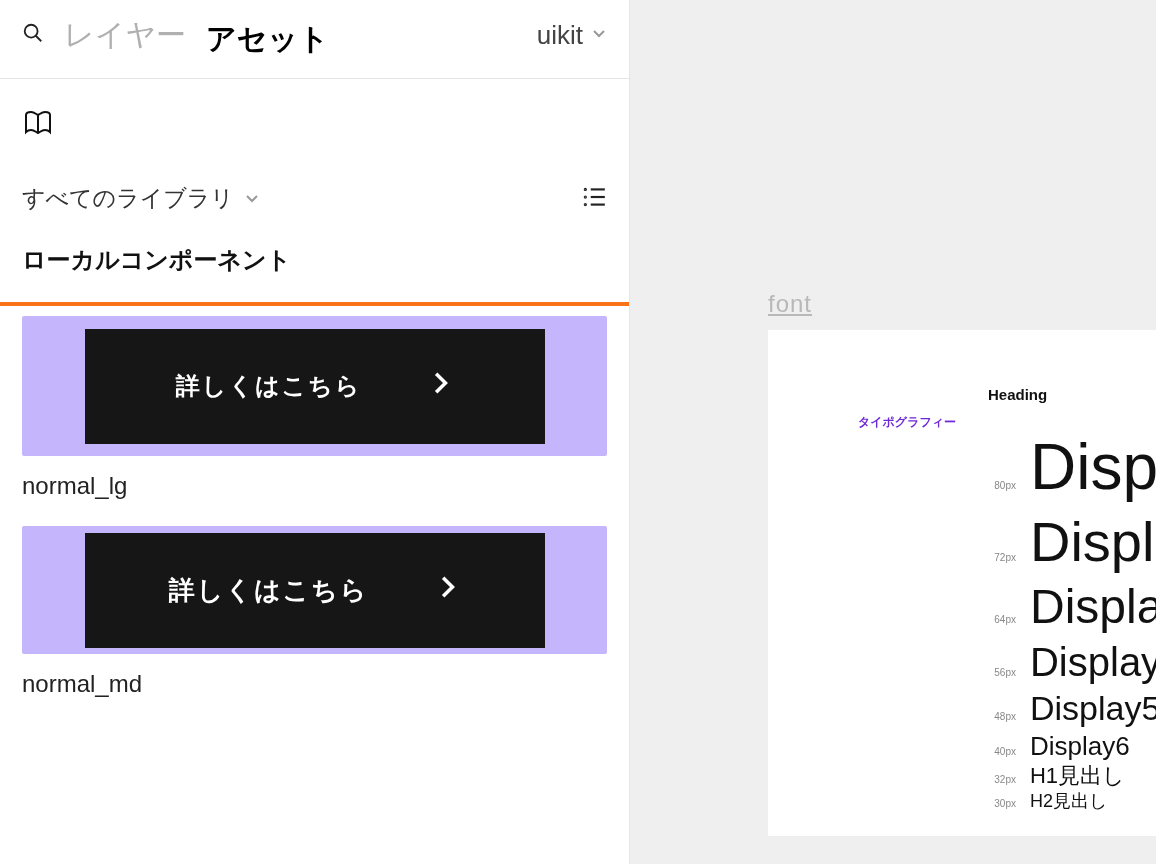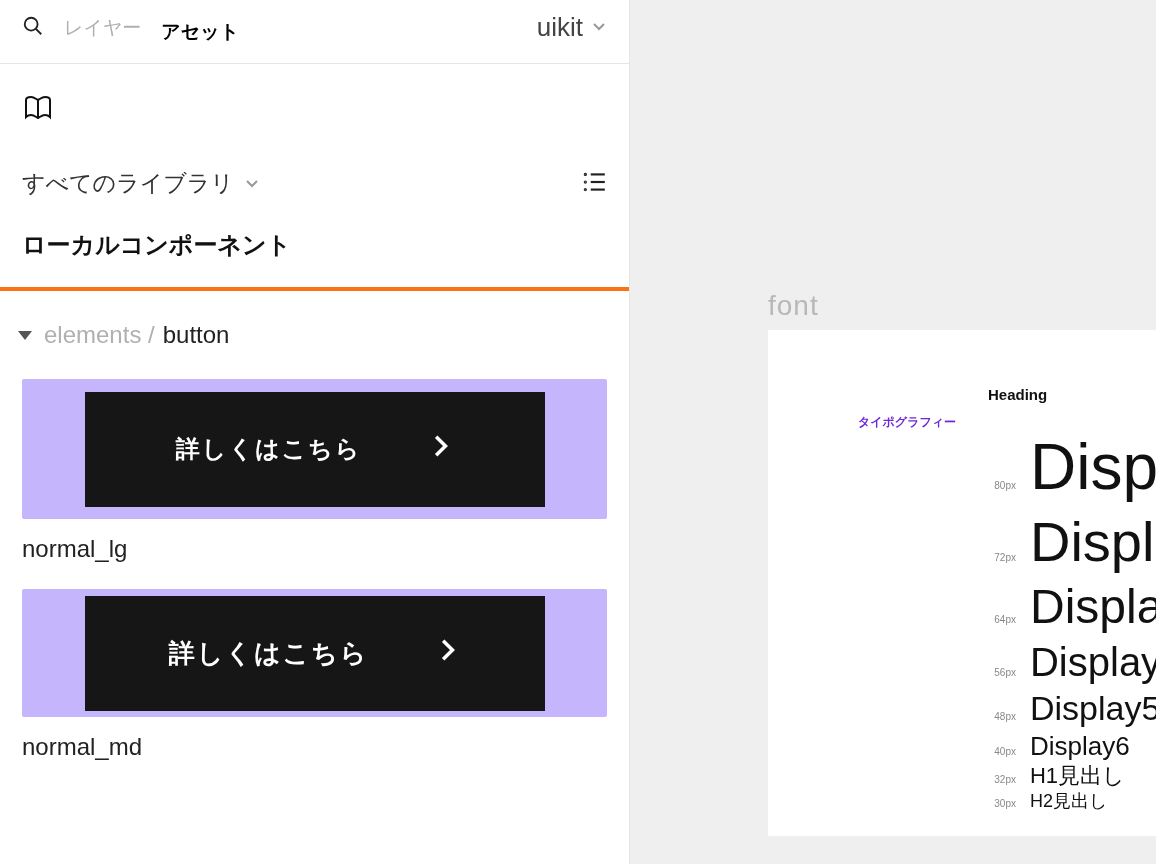--- a/index.html
+++ b/index.html
@@ -26,21 +26,21 @@
     .tab-row {
       display: flex;
       align-items: center;
       padding: 10px 22px 18px 22px;
       gap: 20px;
       border-bottom: 1px solid #e5e5e5;
     }
     .search-icon svg { width: 22px; height: 22px; }
 
     .tab {
-      font-size: 19px;
+      font-size: 30px;
       color: #b0b0b0;
       cursor: pointer;
     }
     .tab.active {
       color: #000000;
       font-weight: 700;
       margin-top: 9px;
     }
 
     .tab-row .spacer { flex: 1; }
@@ -158,23 +158,24 @@
     .canvas {
       flex: 1;
       background: #efefef;
       position: relative;
       overflow: hidden;
     }
     .frame-label {
       position: absolute;
       left: 138px;
       top: 290px;
-      font-size: 28px;
+      font-size: 24px;
       color: #b8b8b8;
       letter-spacing: 1px;
+      text-decoration: underline;
     }
     .frame {
       position: absolute;
       left: 138px;
       top: 330px;
       width: 800px;
       background: #fff;
       padding: 56px 24px 24px 90px;
     }
     .typo-row {
@@ -281,25 +282,20 @@
         <circle cx="4" cy="12" r="0.5" fill="#222"></circle>
           <line x1="9" y1="12" x2="22" y2="12"></line>
         <circle cx="4" cy="19" r="0.5" fill="#222"></circle>
           <line x1="9" y1="19" x2="22" y2="19"></line>
       </svg>
     </span>
   </div>
 
   <div class="section-header">ローカルコンポーネント</div>
 
-  <div class="tree-row">
-    <span class="tri-down"></span>
-    <span class="tree-path-grey">elements / </span>
-    <span class="tree-path-dark">button</span>
-  </div>
 
   <div class="component-list">
 
     <div class="component-item">
       <div class="thumbnail">
         <div class="black-button lg">
           <span class="black-button-label">詳しくはこちら</span>
           <span class="chevron-right">
             <svg viewBox="0 0 16 24" fill="none" stroke-width="3">
                 <polyline points="3,4 11,12 3,20"></polyline>

